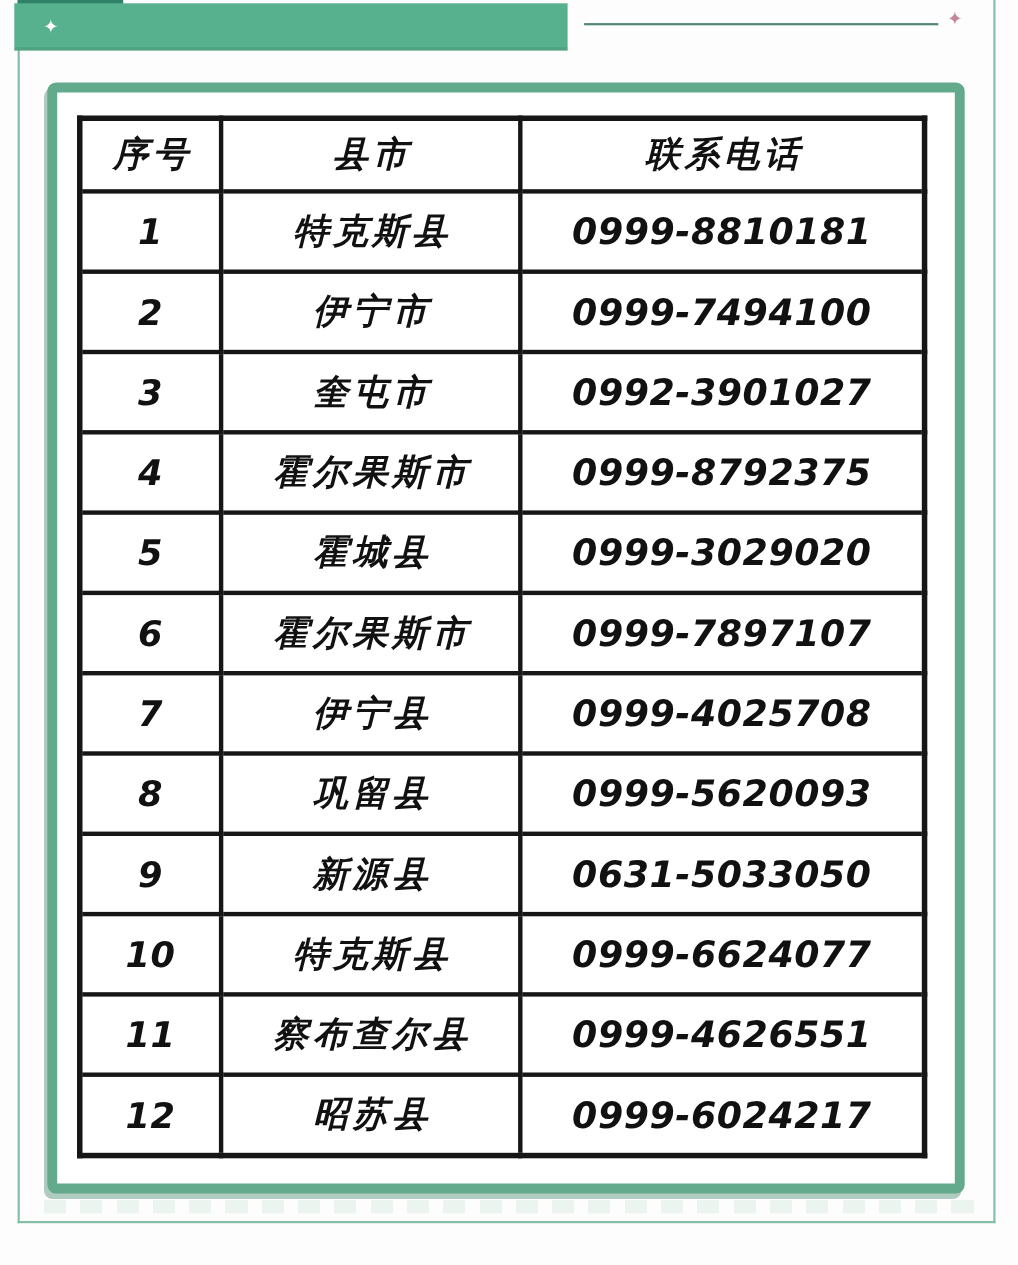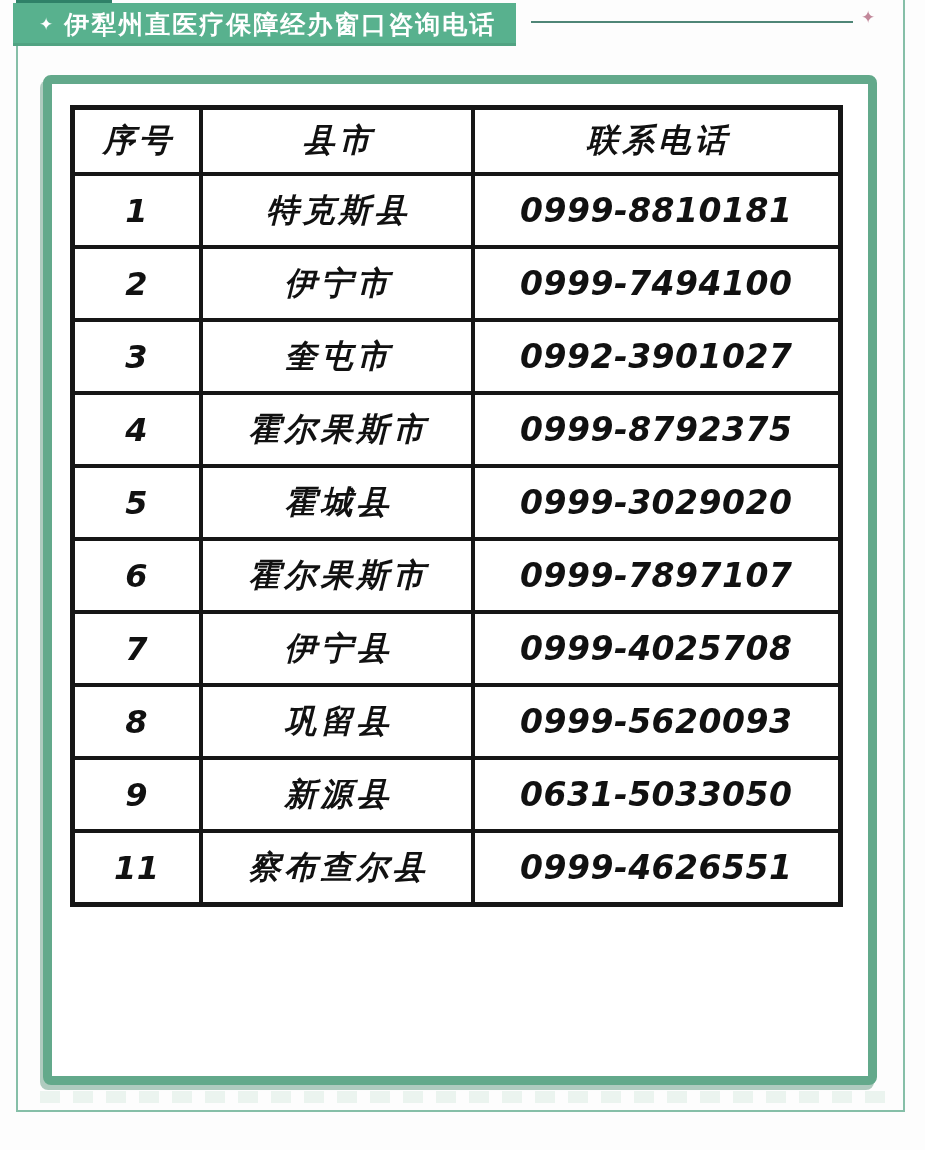--- a/index.html
+++ b/index.html
@@ -106,21 +106,20 @@
   .tel { font-size:33px; }
 </style>
 </head>
 <body>
 
 <div class="outer-frame"></div>
 <div class="top-sliver"></div>
 
 <div class="banner">
   <span class="diamond">✦</span>
-  <span class="title">伊犁州直医疗保障经办窗口咨询电话</span>
 </div>
 
 <div class="header-rule"></div>
 <span class="sparkle">✦</span>
 
 <div class="green-frame"></div>
 <div class="dash-strip"></div>
 
 <table class="phone-table">
   <colgroup>
@@ -175,18 +174,28 @@
     <td class="num">8</td>
     <td class="cn">巩留县</td>
     <td class="num tel">0999-5620093</td>
   </tr>
       <tr>
     <td class="num">9</td>
     <td class="cn">新源县</td>
     <td class="num tel">0631-5033050</td>
   </tr>
       <tr>
+    <td class="num">10</td>
+    <td class="cn">特克斯县</td>
+    <td class="num tel">0999-6624077</td>
+  </tr>
+      <tr>
     <td class="num">11</td>
     <td class="cn">察布查尔县</td>
     <td class="num tel">0999-4626551</td>
   </tr>
+      <tr>
+    <td class="num">12</td>
+    <td class="cn">昭苏县</td>
+    <td class="num tel">0999-6024217</td>
+  </tr>
     </tbody>
 </table>
 
 </body></html>

